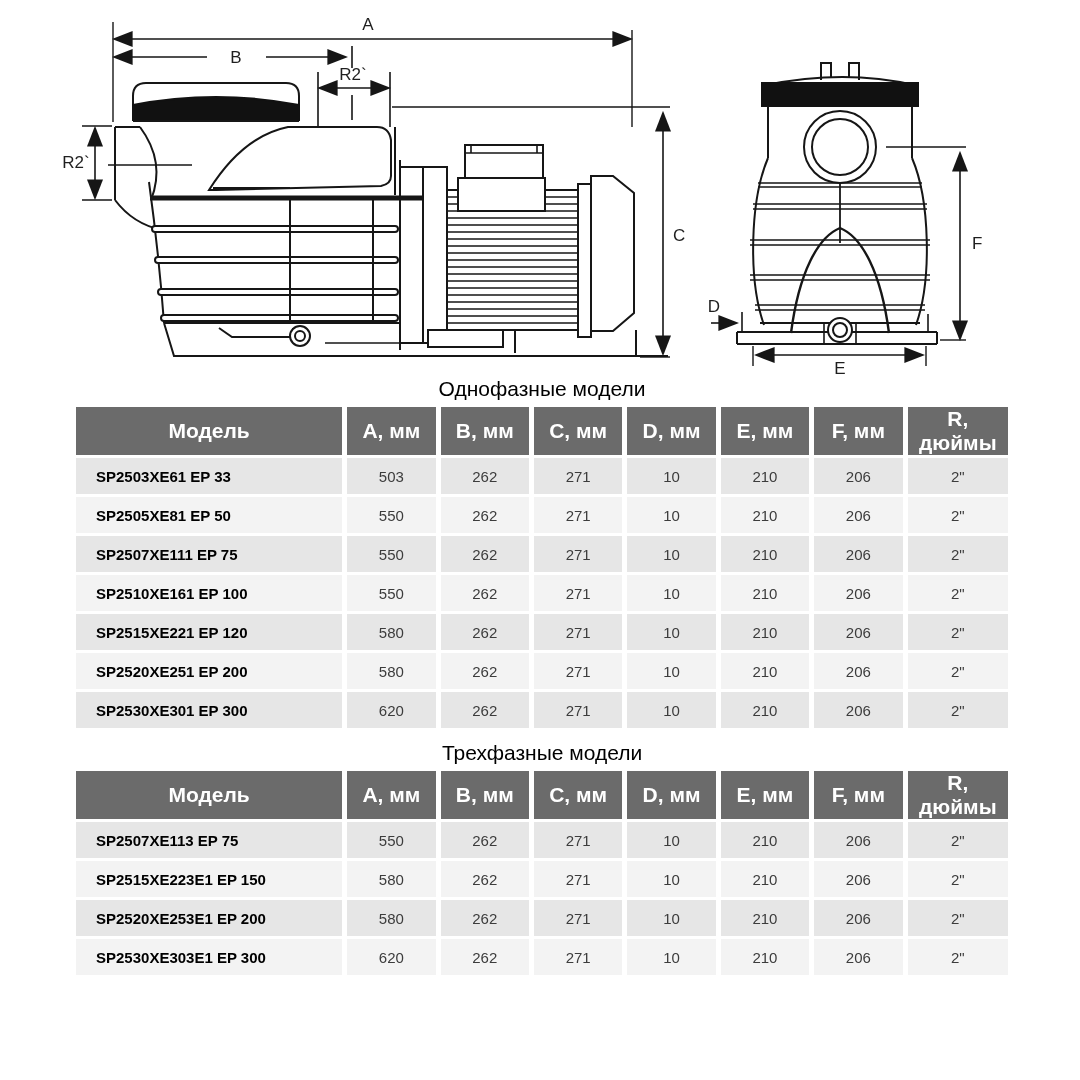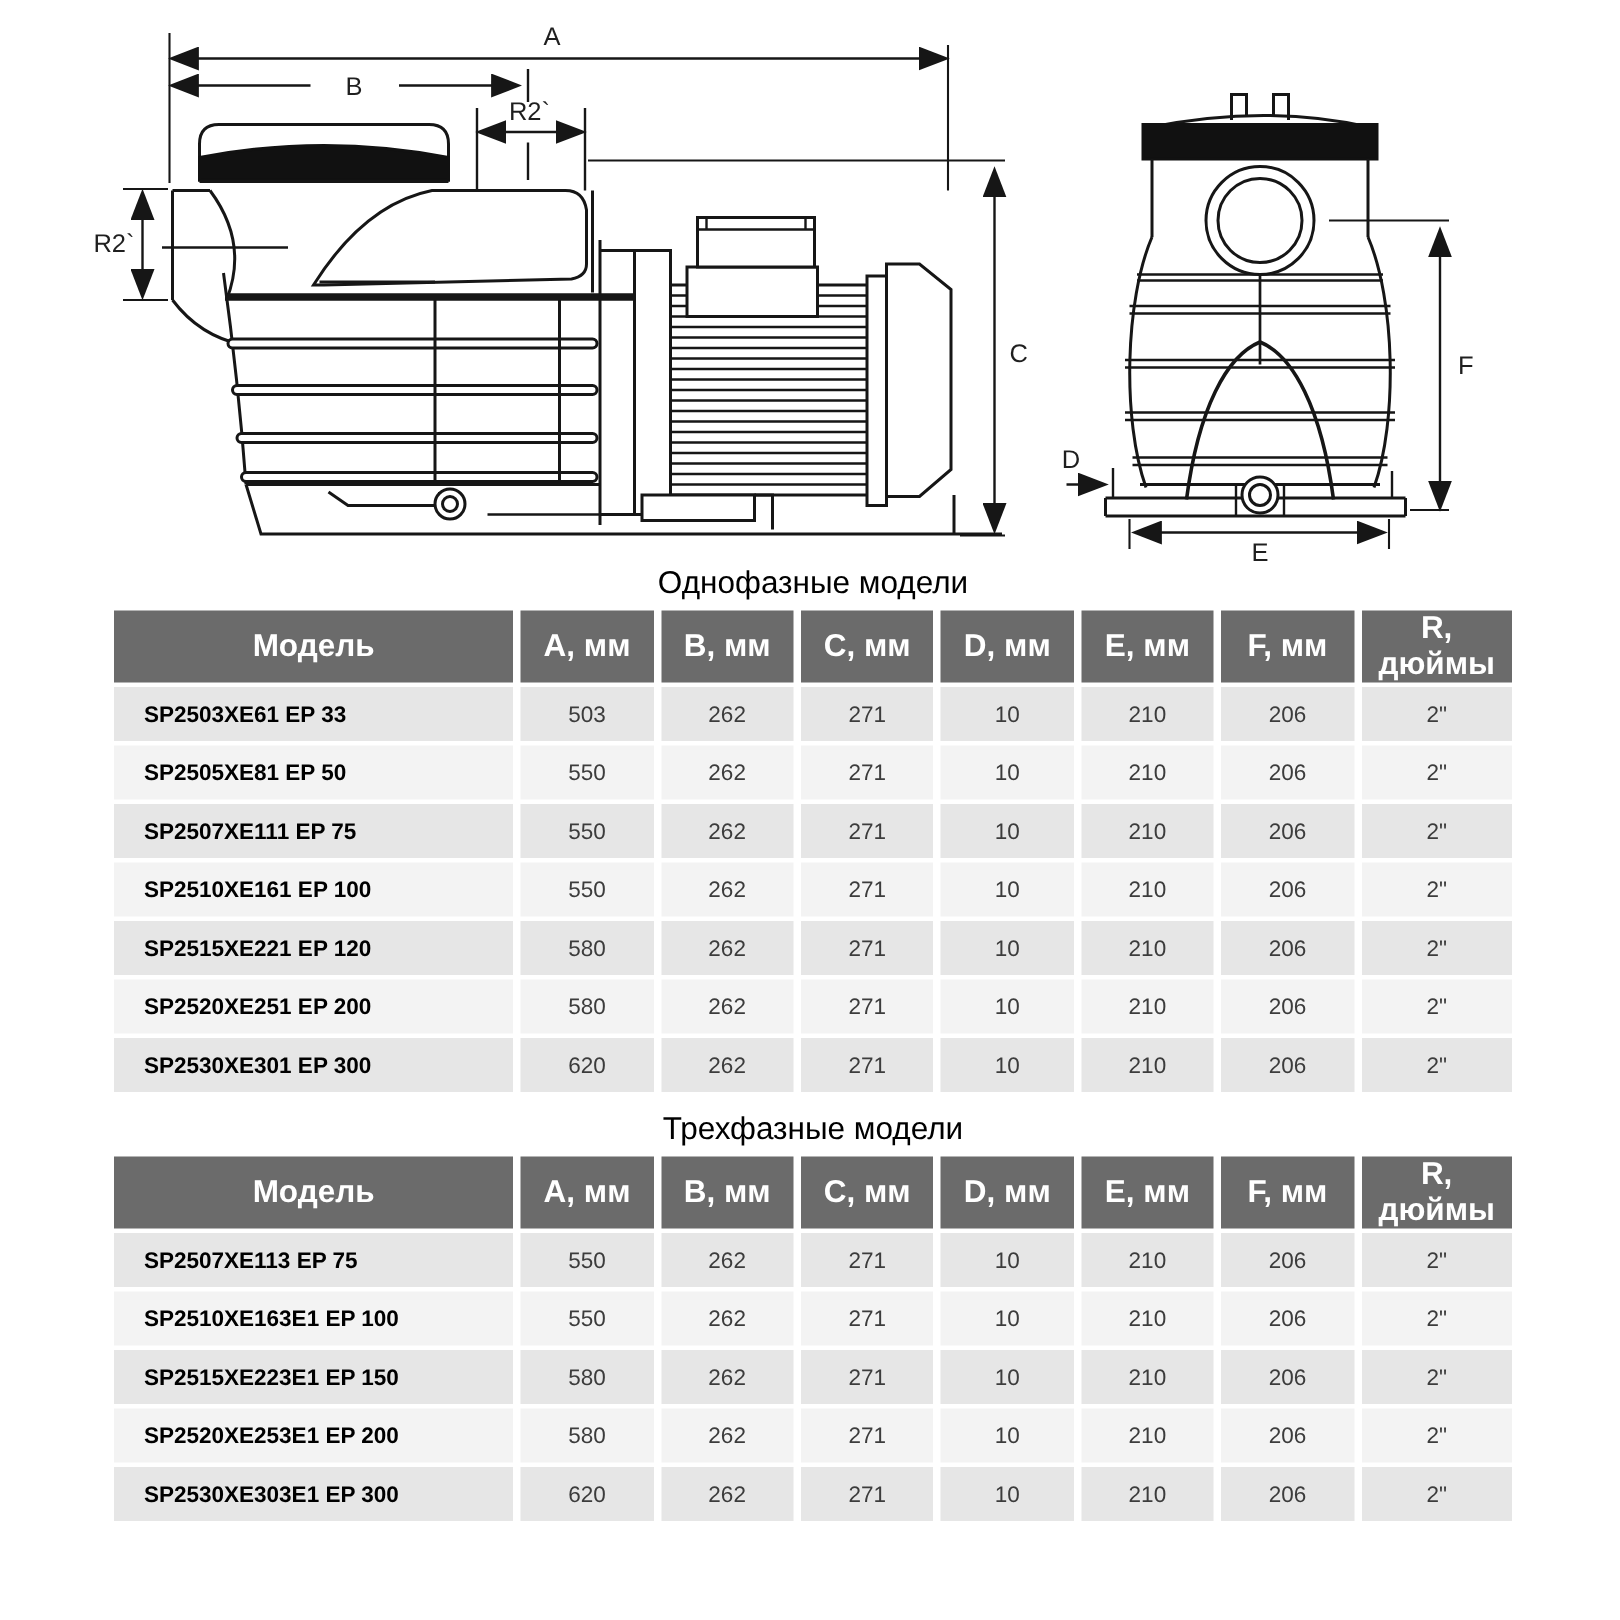--- a/index.html
+++ b/index.html
@@ -275,30 +275,20 @@
             <td>SP2507XE113 EP 75</td>
             <td>550</td>
             <td>262</td>
             <td>271</td>
             <td>10</td>
             <td>210</td>
             <td>206</td>
             <td>2"</td>
           </tr>
           <tr>
-            <td>SP2510XE163E1 EP 100</td>
-            <td>550</td>
-            <td>262</td>
-            <td>271</td>
-            <td>10</td>
-            <td>210</td>
-            <td>206</td>
-            <td>2"</td>
-          </tr>
-          <tr>
             <td>SP2515XE223E1 EP 150</td>
             <td>580</td>
             <td>262</td>
             <td>271</td>
             <td>10</td>
             <td>210</td>
             <td>206</td>
             <td>2"</td>
           </tr>
           <tr>

